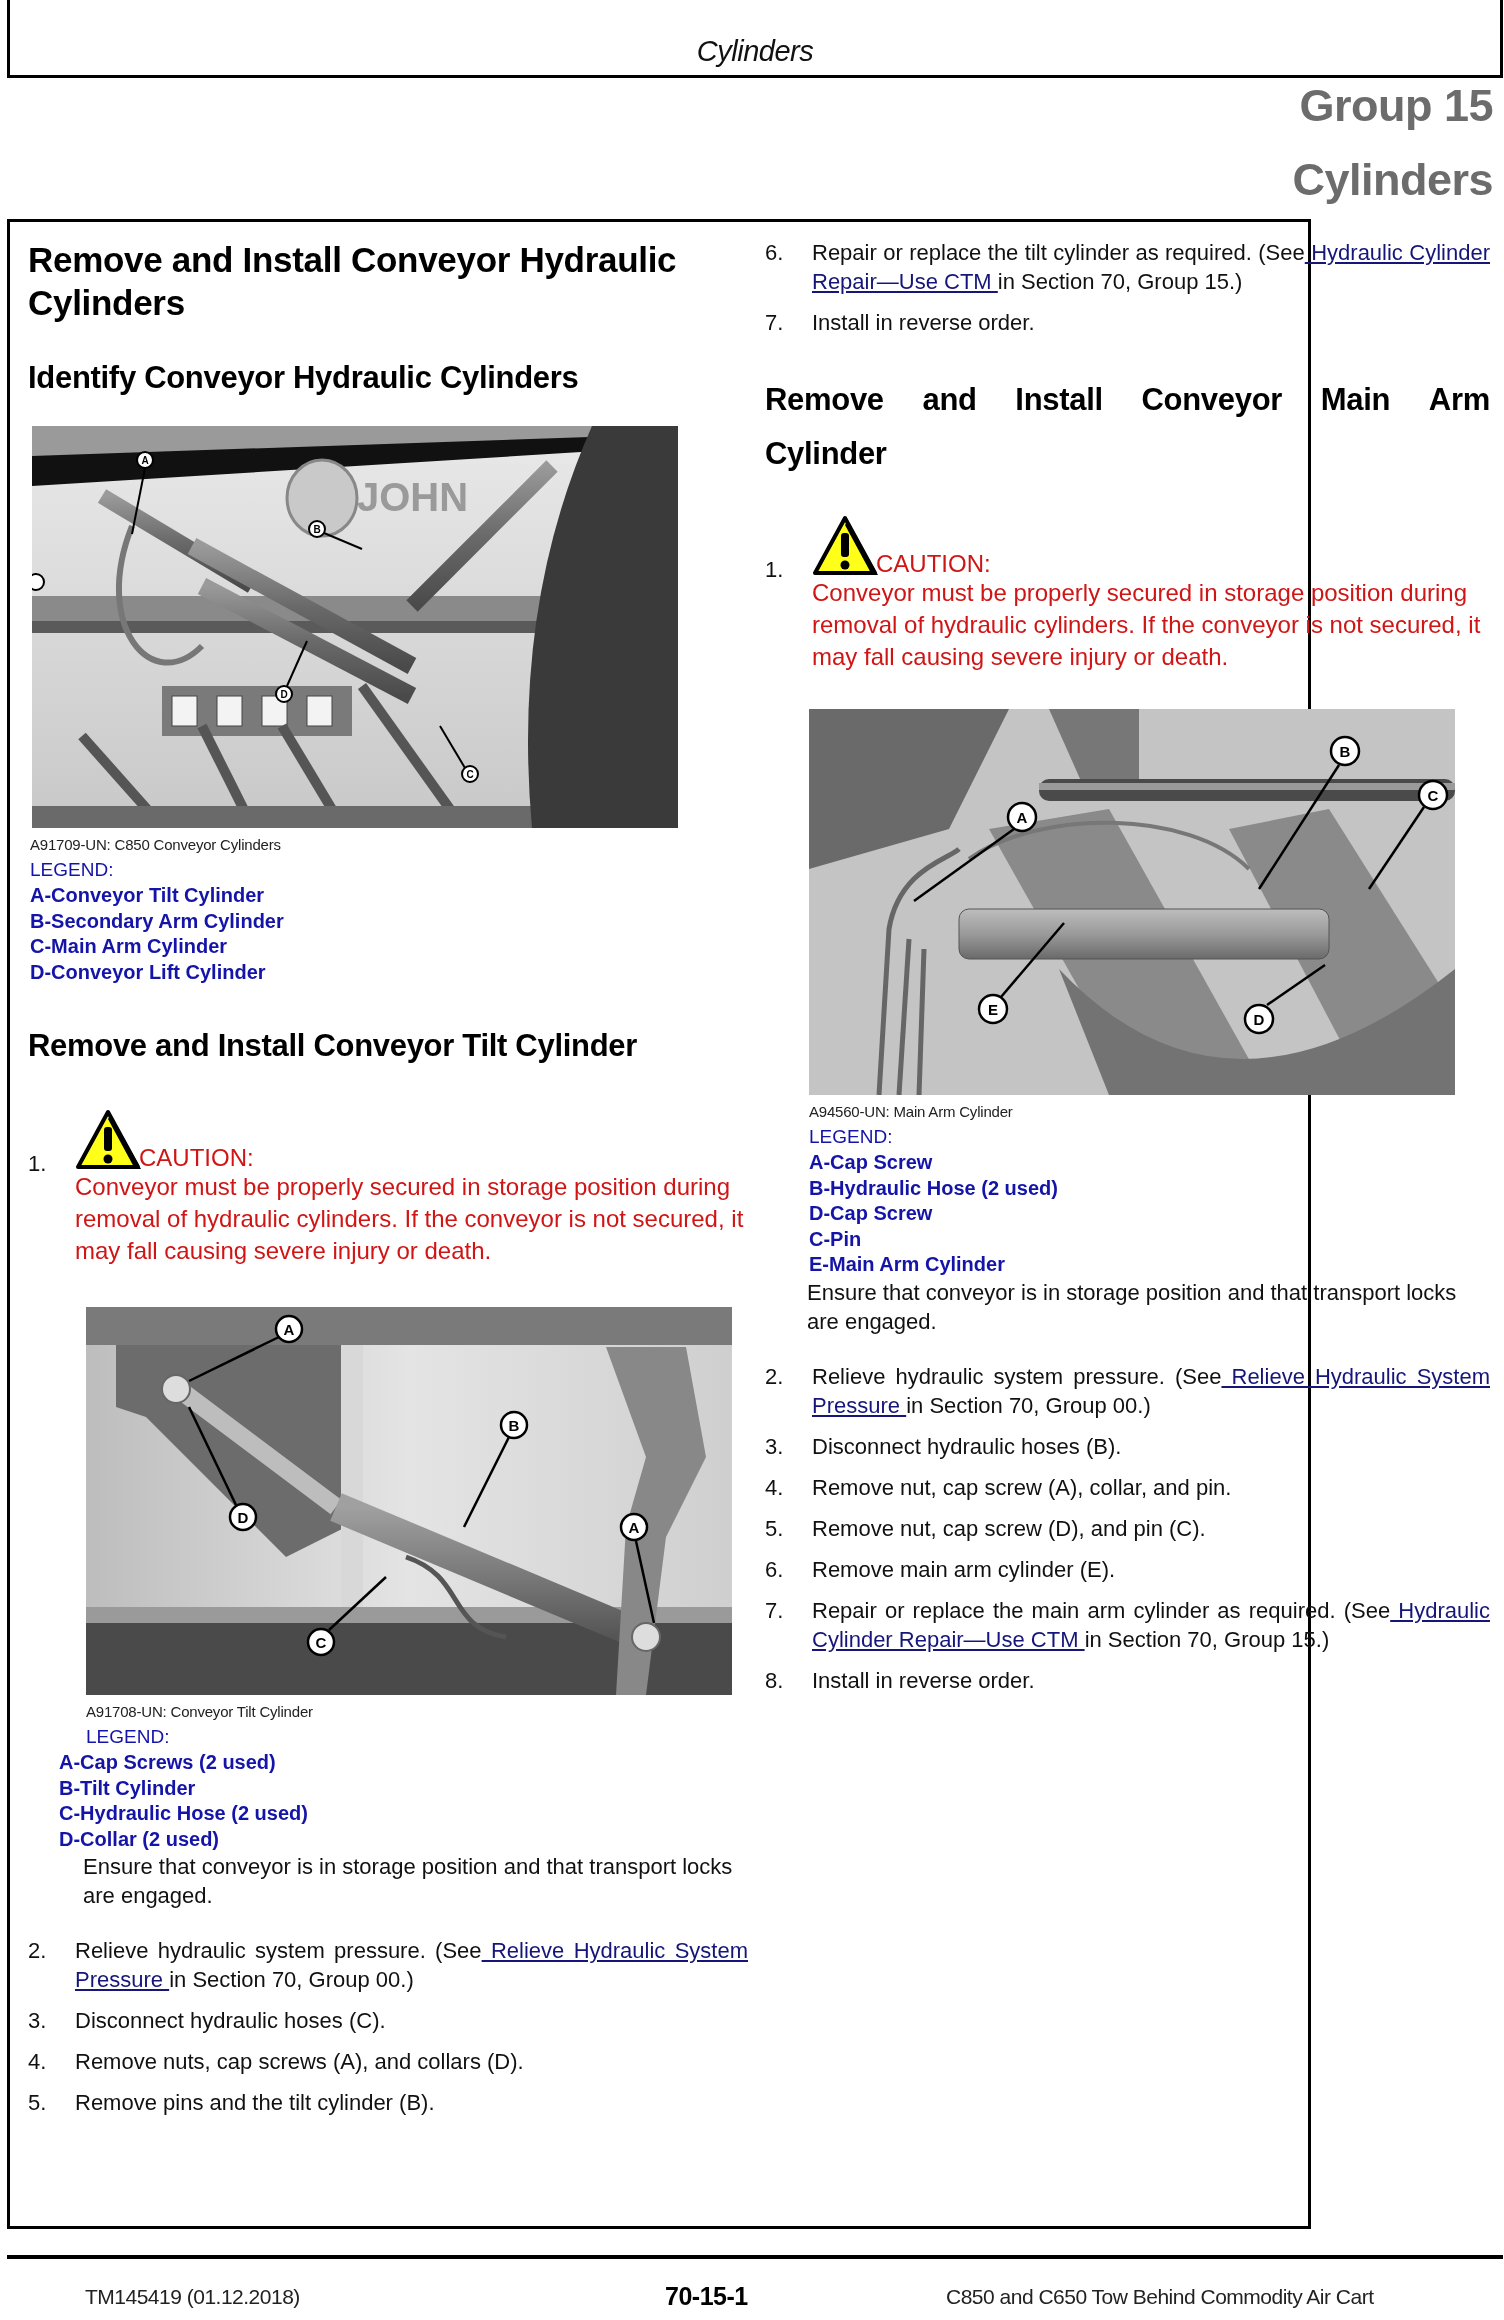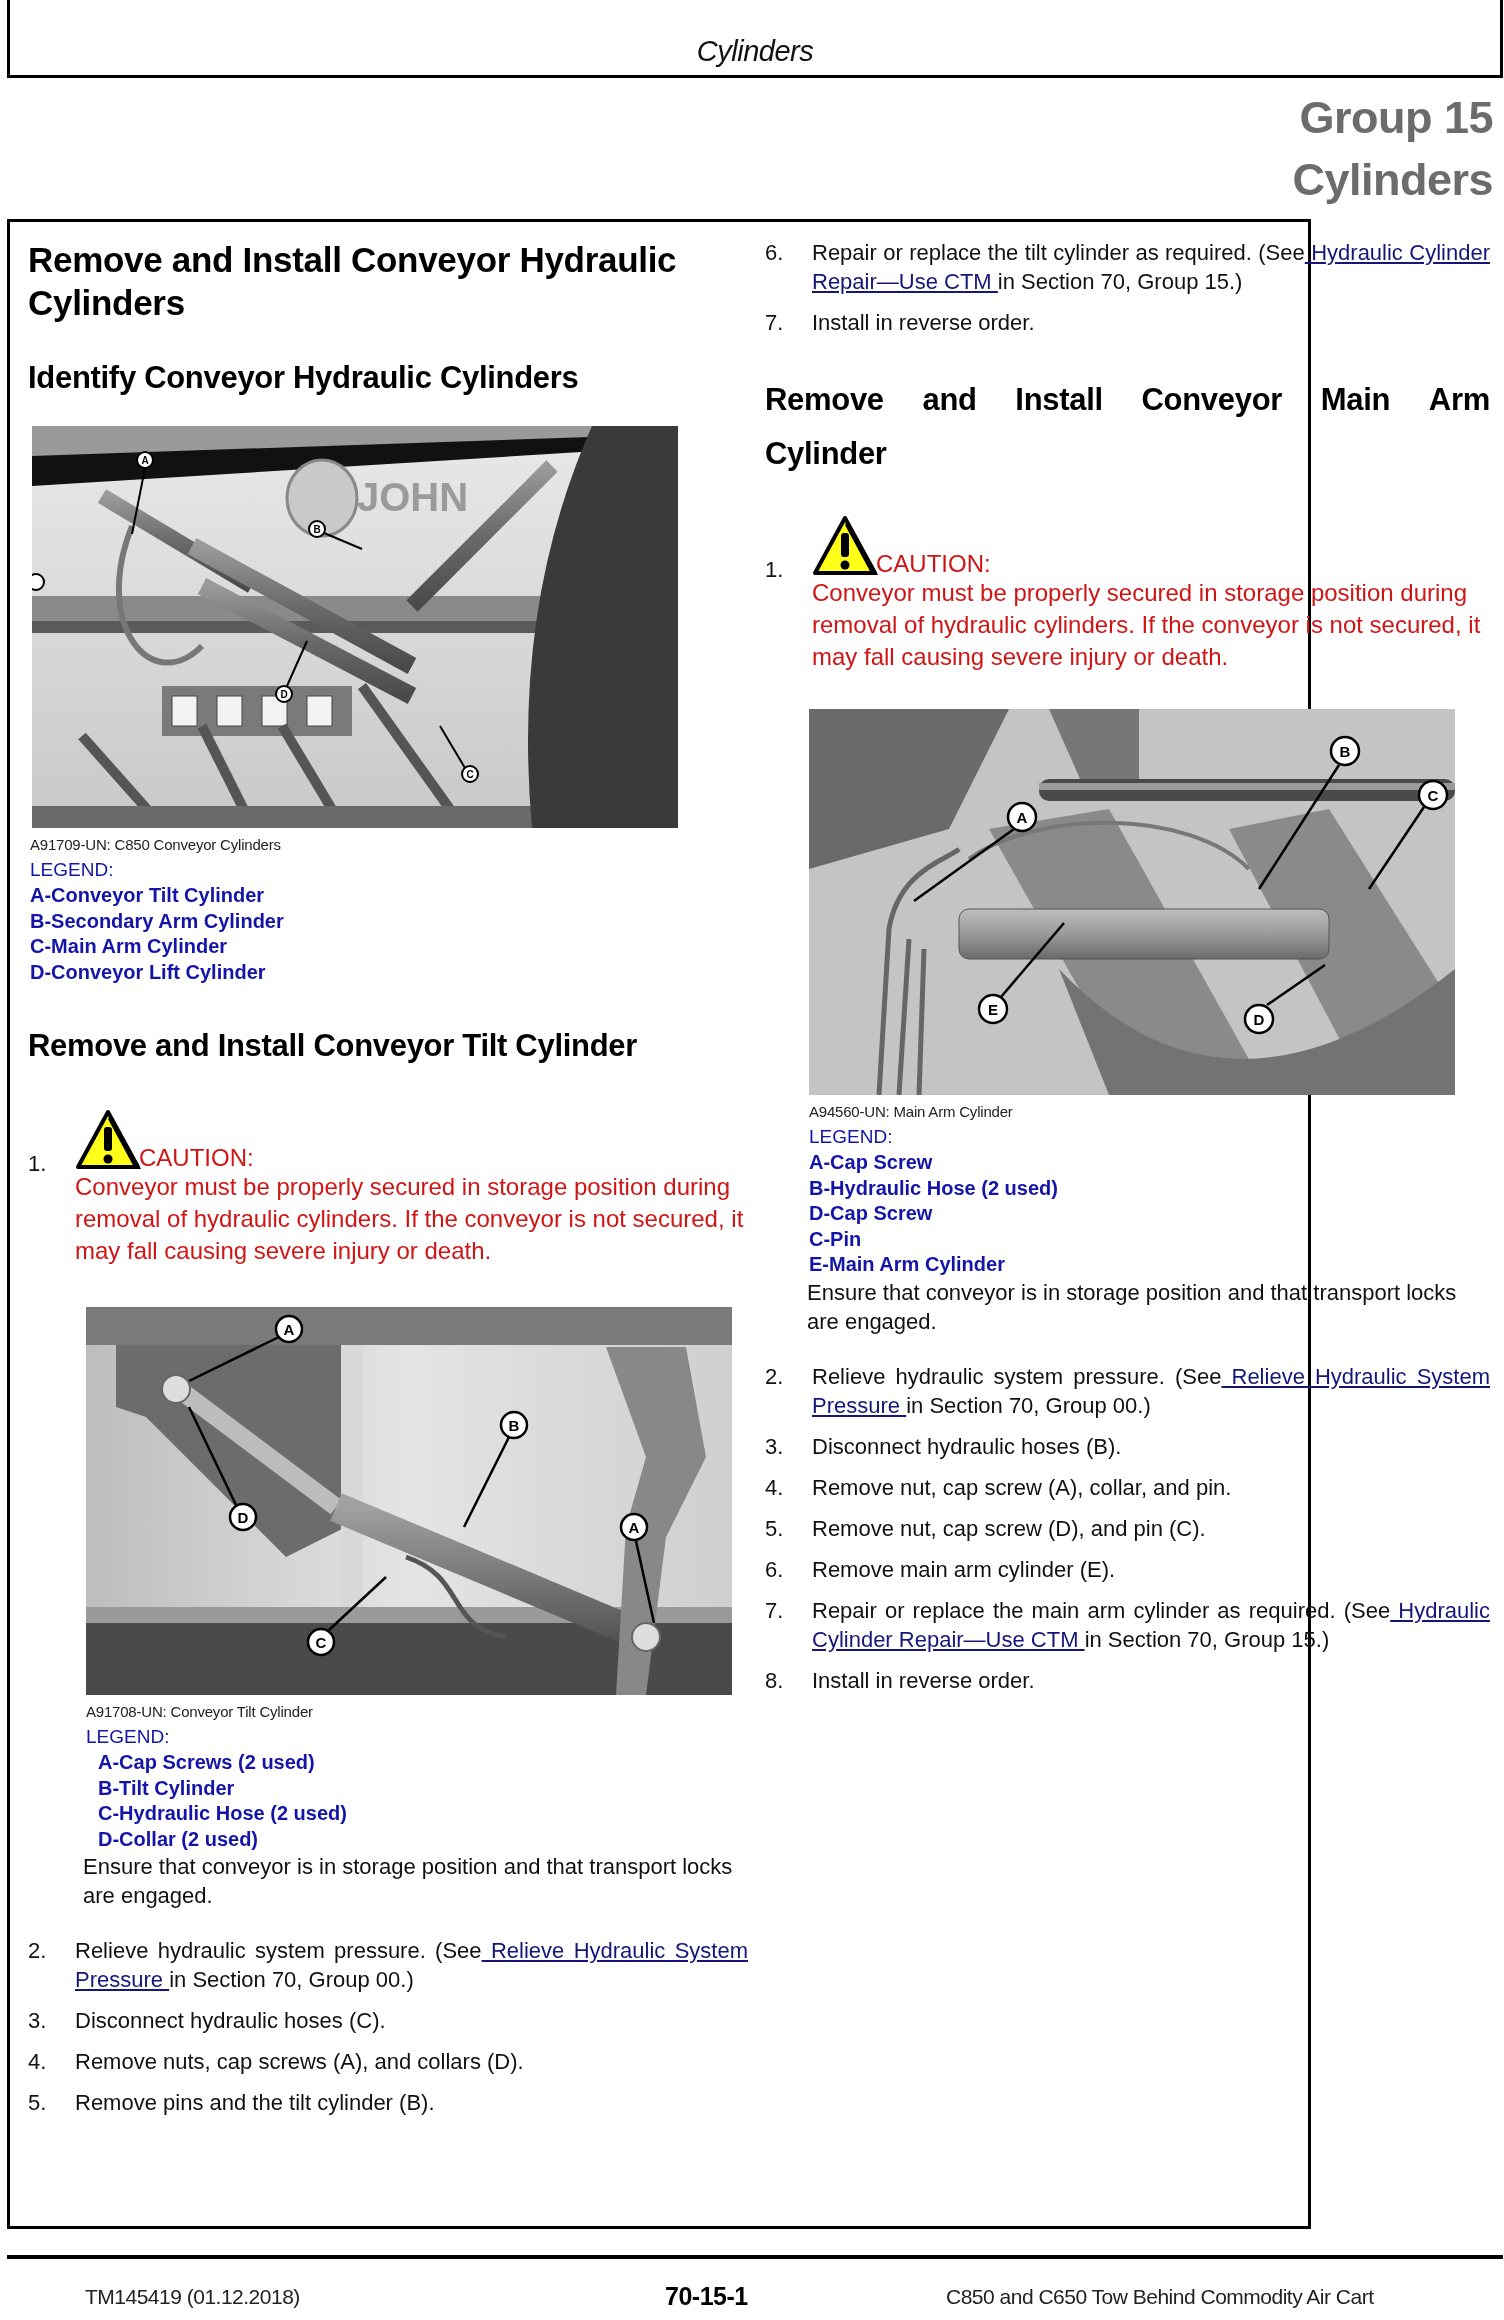--- a/index.html
+++ b/index.html
@@ -11,21 +11,21 @@
     border: 3px solid #000; border-top: none;
   }
   .header-title {
     position: absolute; left: 0; right: 0; top: 38px; text-align: center;
     font-style: italic; font-size: 29px; letter-spacing: -0.5px; color: #111;
   }
   .group-title {
     position: absolute; right: 11px; text-align: right; font-weight: bold;
     color: #6c6c6c; font-size: 45px; letter-spacing: -0.5px;
   }
-  .group-title.g1 { top: 92px; }
+  .group-title.g1 { top: 80px; }
   .group-title.g2 { top: 154px; }
 
   .main-box {
     position: absolute; left: 7px; top: 219px; width: 1304px; height: 2010px;
     border: 3px solid #000;
   }
   .col { position: absolute; top: 0; }
   .col-left { left: 18px; width: 720px; }
   .col-right { left: 755px; width: 725px; }
 
@@ -215,21 +215,21 @@
           <line x1="193" y1="30" x2="103" y2="74"></line>
             <line x1="150" y1="198" x2="103" y2="100"></line>
           <line x1="423" y1="130" x2="378" y2="220"></line>
             <line x1="243" y1="323" x2="300" y2="270"></line>
           <line x1="550" y1="234" x2="568" y2="316"></line>
         </g>
       </svg>
     </div>
     <div class="caption" style="margin-left:58px;">A91708-UN: Conveyor Tilt Cylinder</div>
     <div class="legend-head" style="margin-left:58px;">LEGEND:</div>
-    <div style="margin-left:70px;">
+    <div style="margin-left:31px;">
       <div class="legend-item">A-Cap Screws (2 used)</div>
       <div class="legend-item">B-Tilt Cylinder</div>
       <div class="legend-item">C-Hydraulic Hose (2 used)</div>
       <div class="legend-item">D-Collar (2 used)</div>
     </div>
     <div class="plain" style="margin-left:55px; width:685px;">Ensure that conveyor is in storage position and that transport locks are engaged.</div>
 
     <div style="margin-top:26px; width:720px;">
       <div class="step">
         <span class="num">2.</span>

